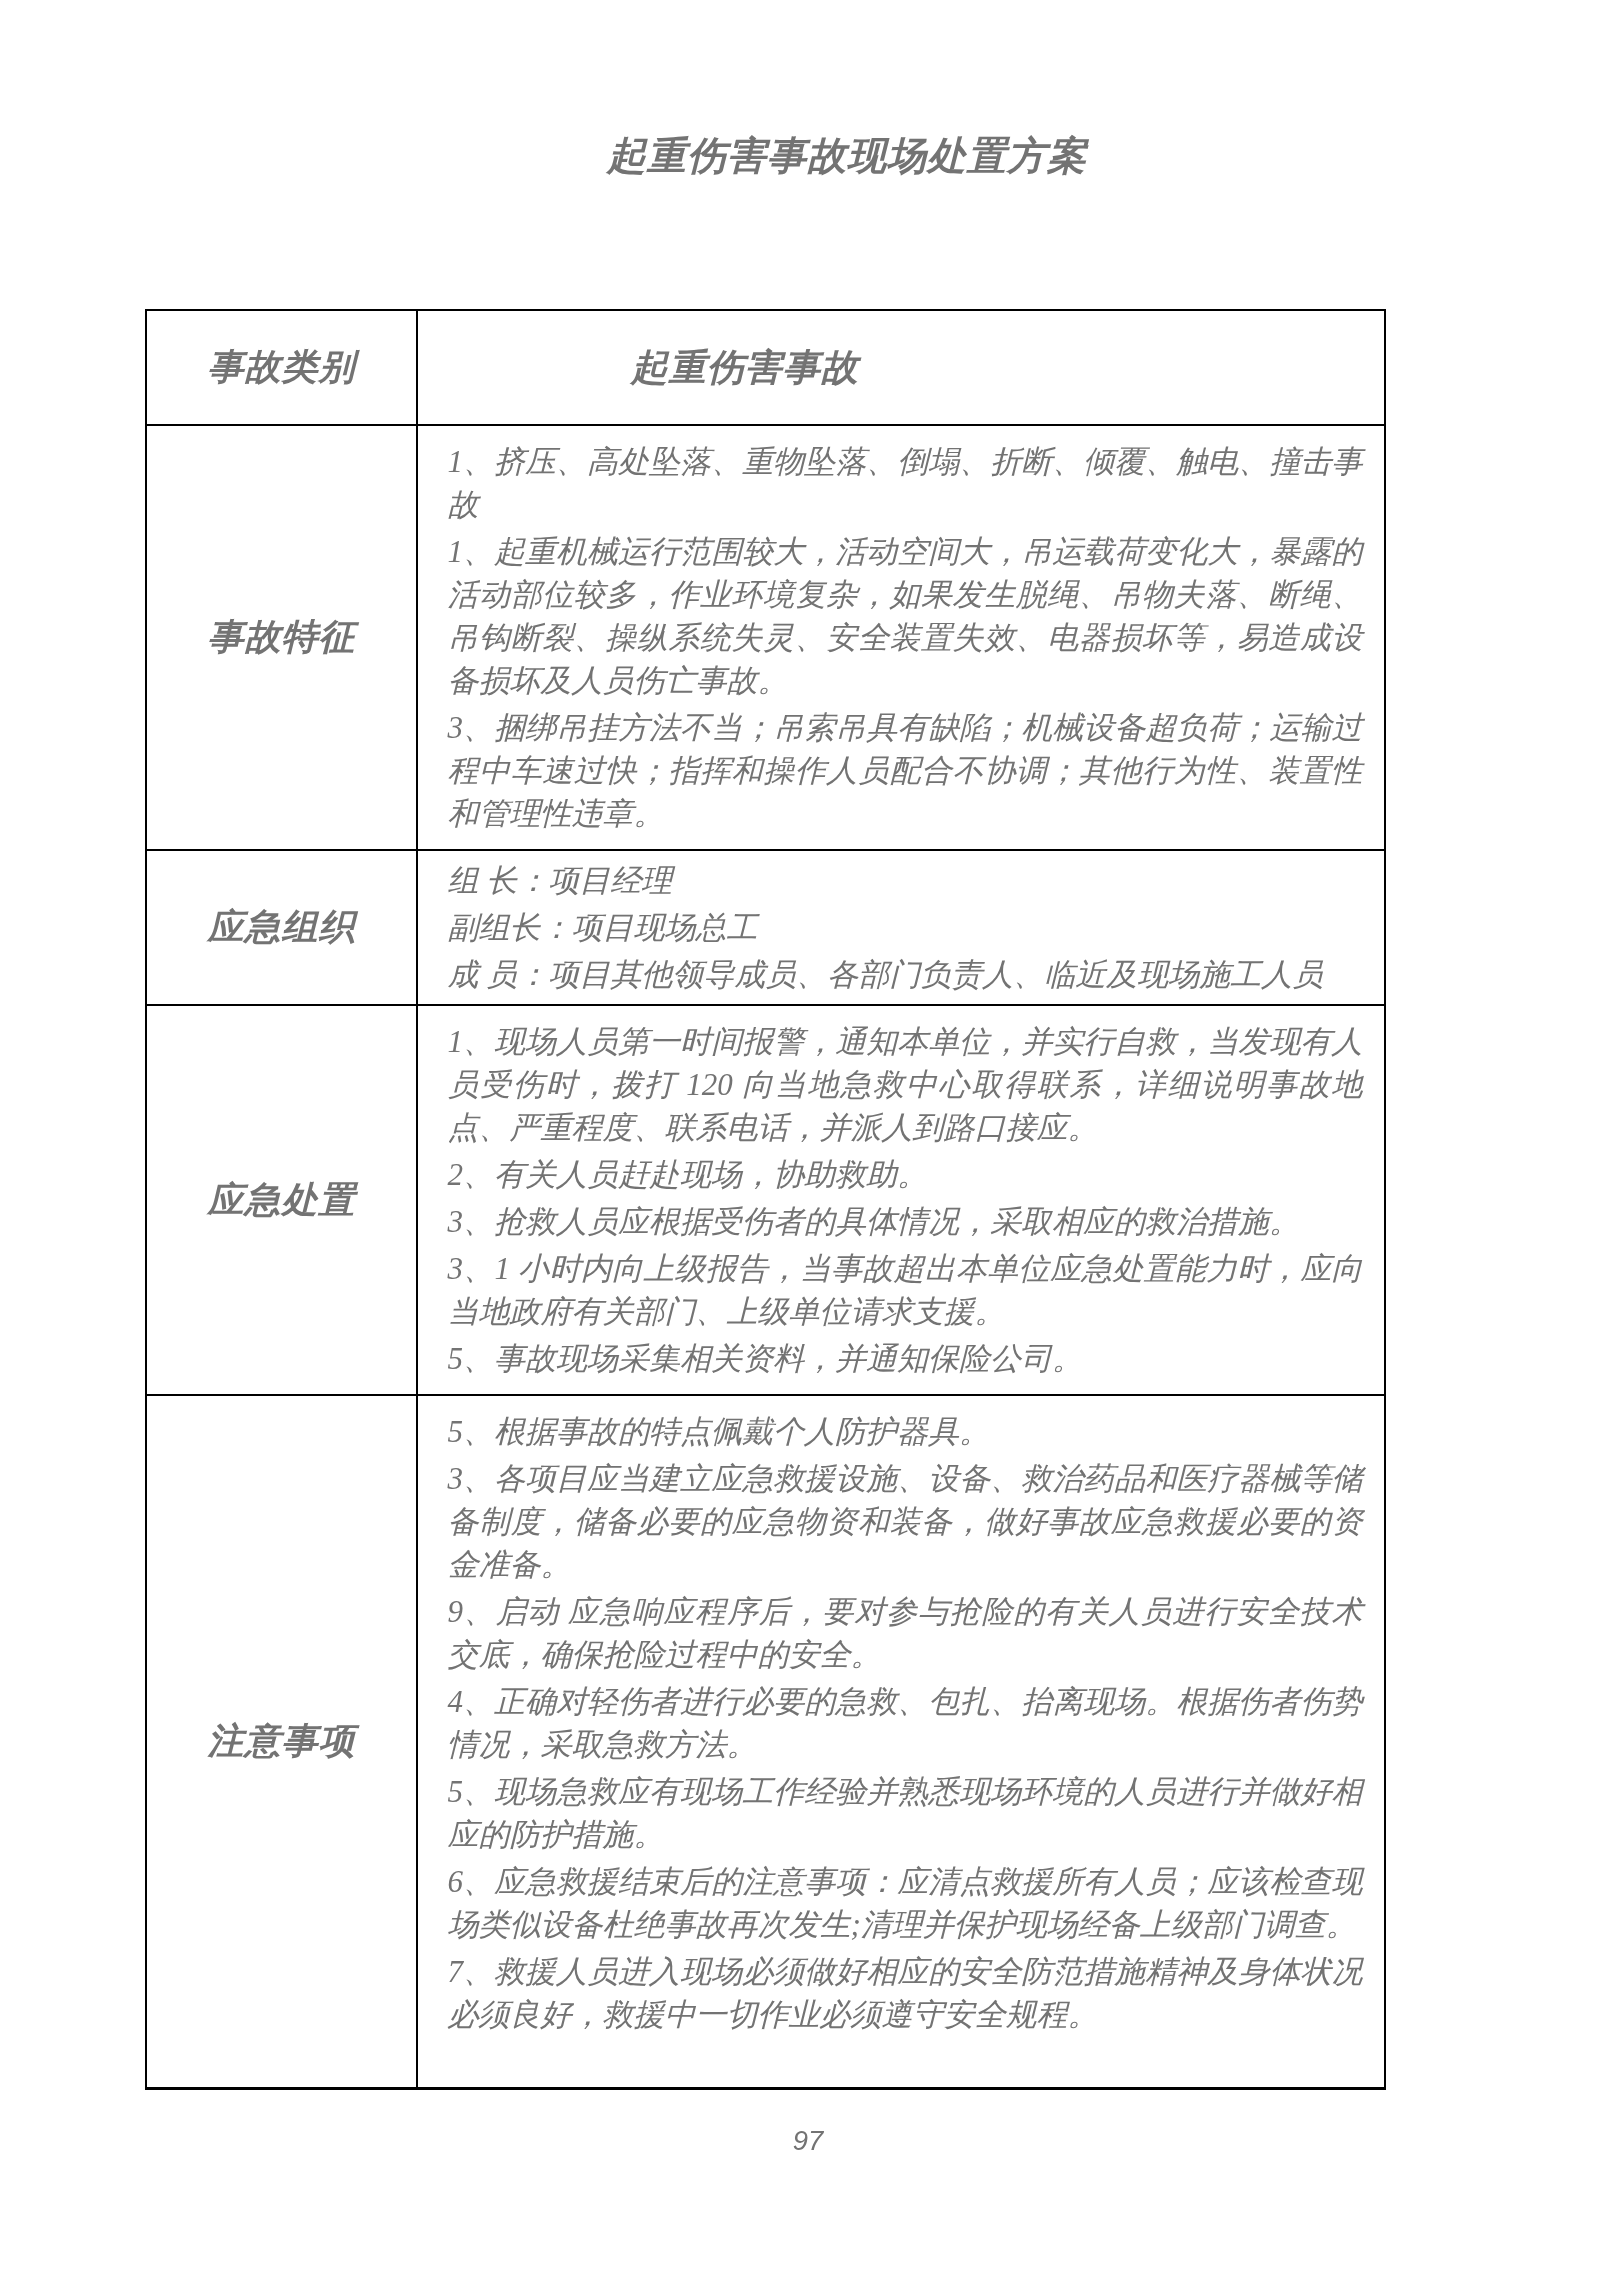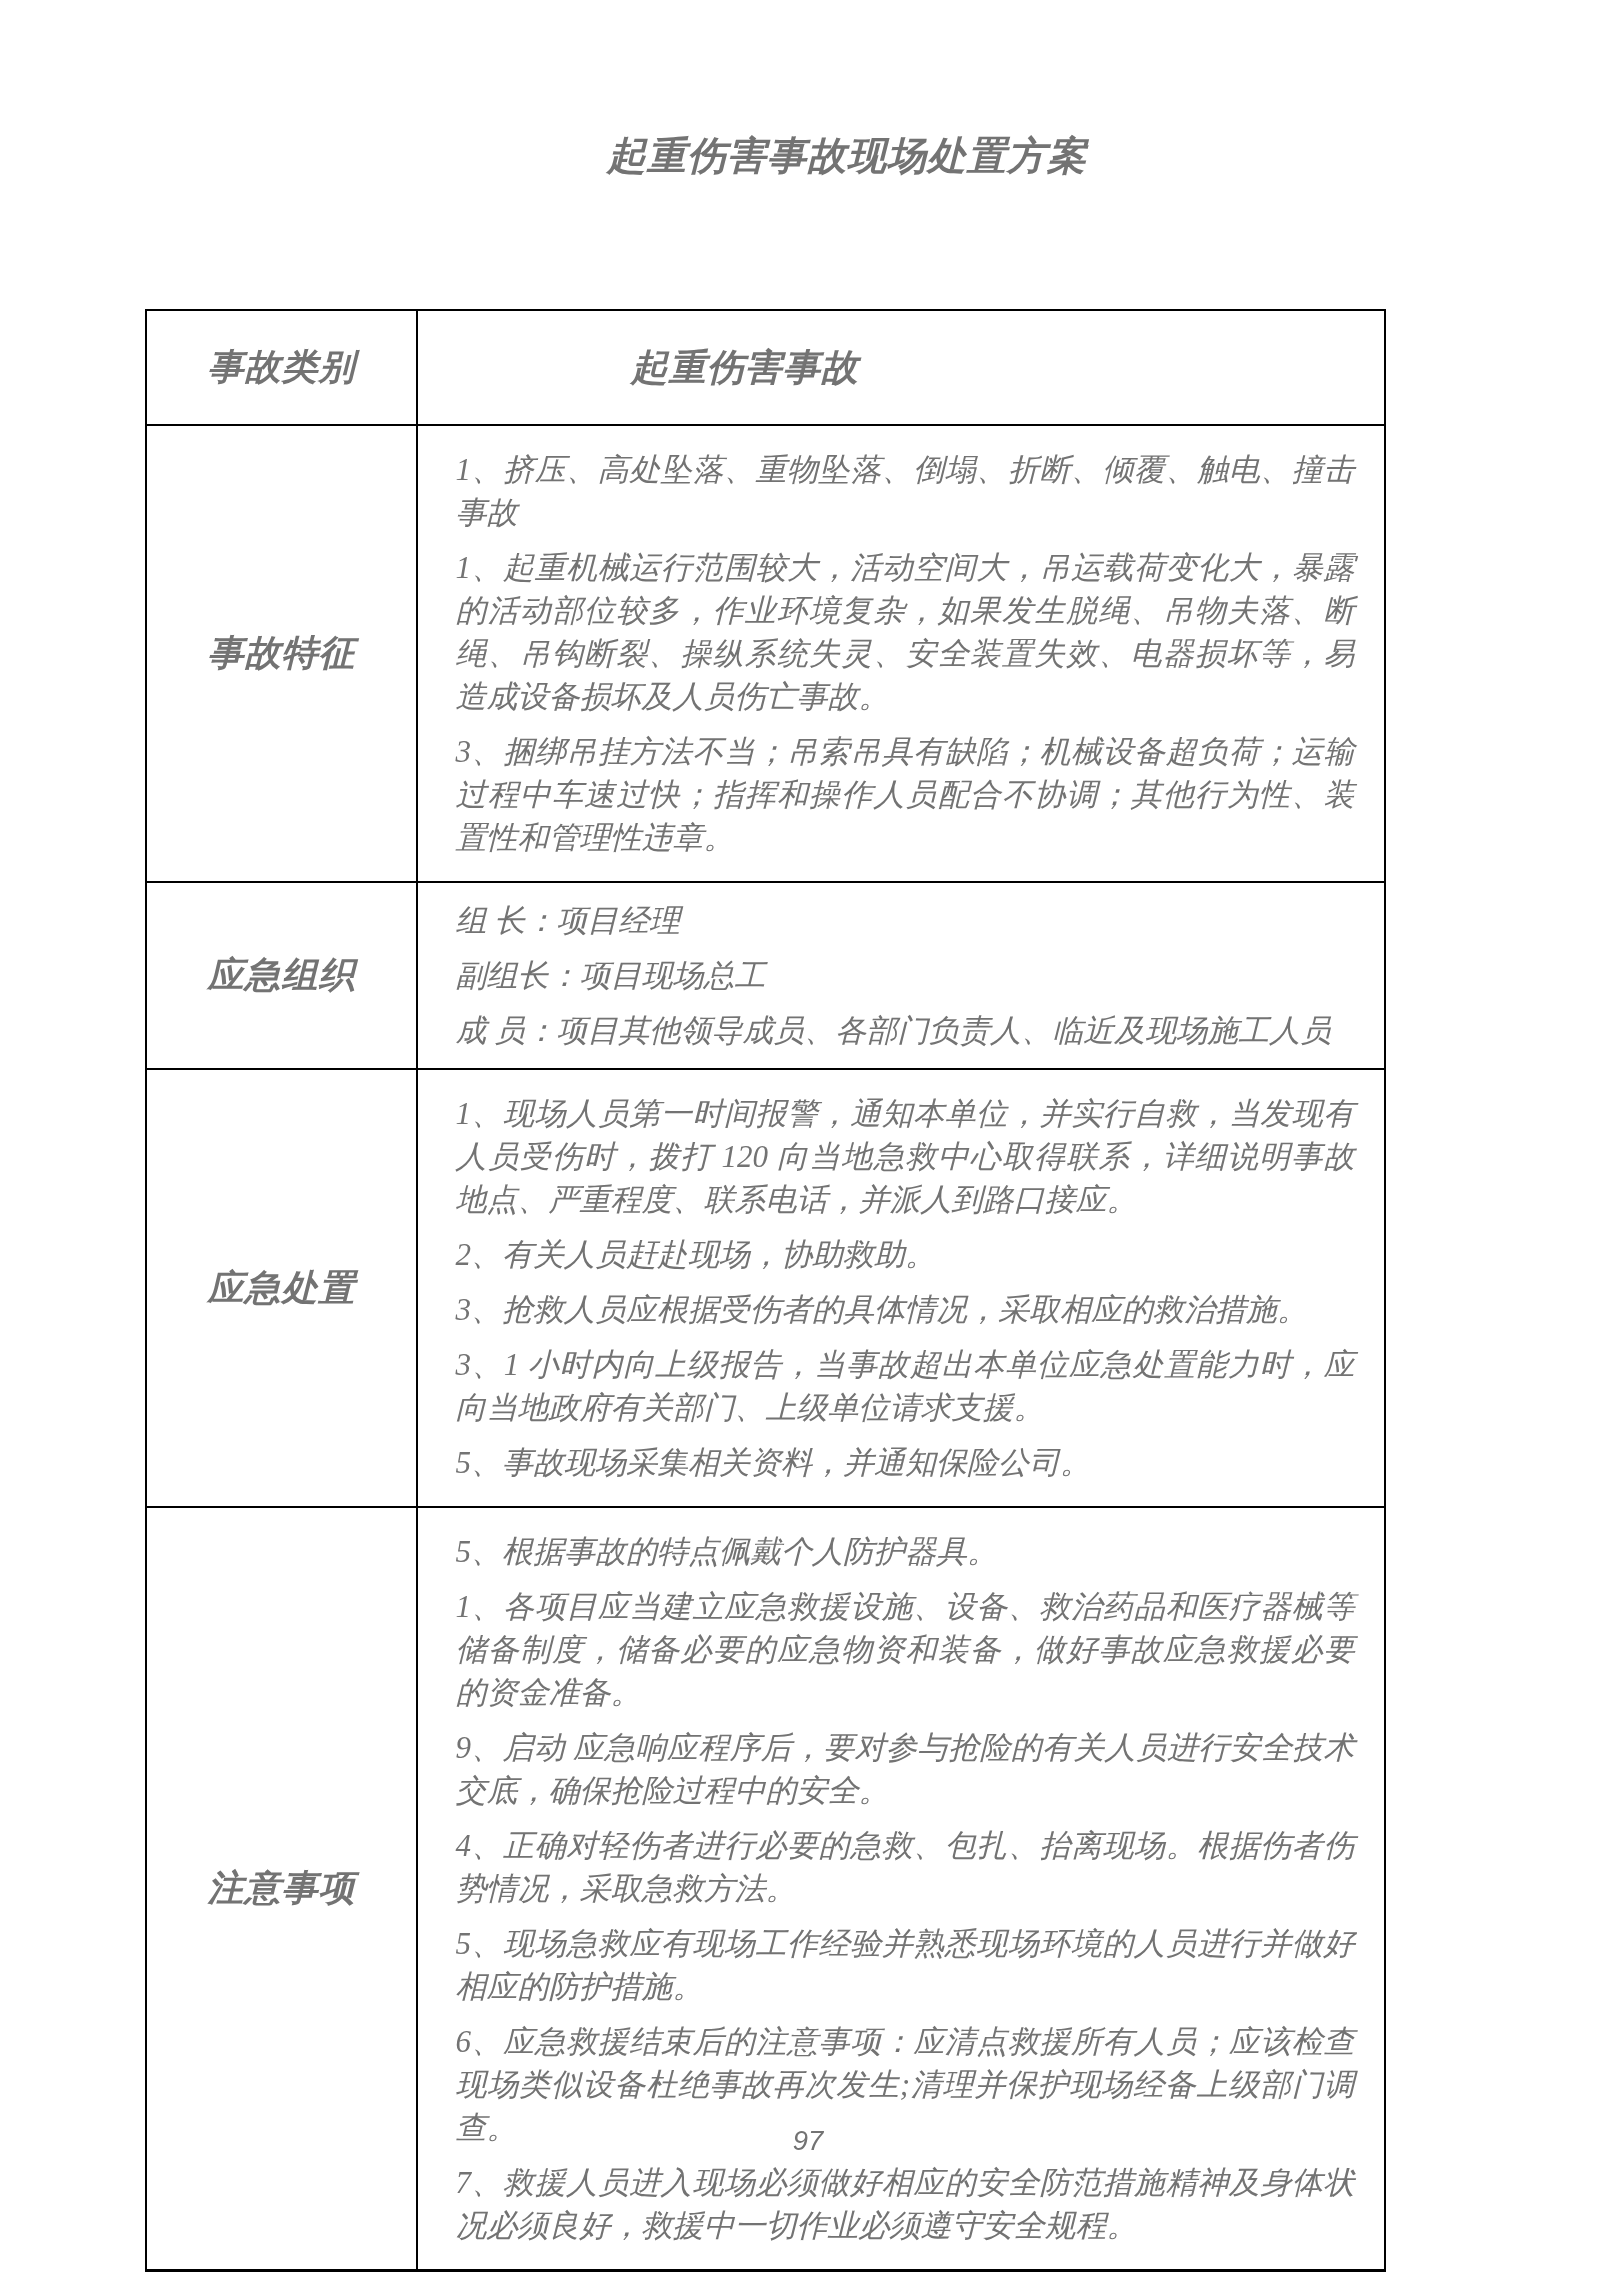--- a/index.html
+++ b/index.html
@@ -52,21 +52,21 @@
     letter-spacing: 1px;
   }
   td.content-cell {
     font-size: 31px;
     line-height: 43px;
     text-align: justify;
     vertical-align: top;
     padding: 9.8px 17.6px 9.8px 25.5px;
   }
   td.content-cell p {
-    margin: 12px;
+    margin: 4px;
   }
   td.type-cell {
     text-align: center;
     vertical-align: middle;
     font-weight: bold;
     font-size: 37px;
     padding: 0 338px 0 25.5px;
     letter-spacing: 1px;
     border-radius: 22px;
   }
@@ -127,21 +127,21 @@
           <p>3、抢救人员应根据受伤者的具体情况，采取相应的救治措施。</p>
           <p>3、1 小时内向上级报告，当事故超出本单位应急处置能力时，应向当地政府有关部门、上级单位请求支援。</p>
           <p>5、事故现场采集相关资料，并通知保险公司。</p>
         </td>
       </tr>
 
       <tr class="r5">
         <td class="label-cell">注意事项</td>
         <td class="content-cell">
           <p>5、根据事故的特点佩戴个人防护器具。</p>
-          <p>1、各项目应当建立应急救援设施、设备、救治药品和医疗器械等储备制度，储备必要的应急物资和装备，做好事故应急救援必要的资金准备。</p>
+          <p>3、各项目应当建立应急救援设施、设备、救治药品和医疗器械等储备制度，储备必要的应急物资和装备，做好事故应急救援必要的资金准备。</p>
           <p>9、启动 应急响应程序后，要对参与抢险的有关人员进行安全技术交底，确保抢险过程中的安全。</p>
           <p>4、正确对轻伤者进行必要的急救、包扎、抬离现场。根据伤者伤势情况，采取急救方法。</p>
           <p>5、现场急救应有现场工作经验并熟悉现场环境的人员进行并做好相应的防护措施。</p>
           <p>6、应急救援结束后的注意事项：应清点救援所有人员；应该检查现场类似设备杜绝事故再次发生;清理并保护现场经备上级部门调查。</p>
           <p>7、救援人员进入现场必须做好相应的安全防范措施精神及身体状况必须良好，救援中一切作业必须遵守安全规程。</p>
         </td>
       </tr>
     </tbody>
   </table>
 

